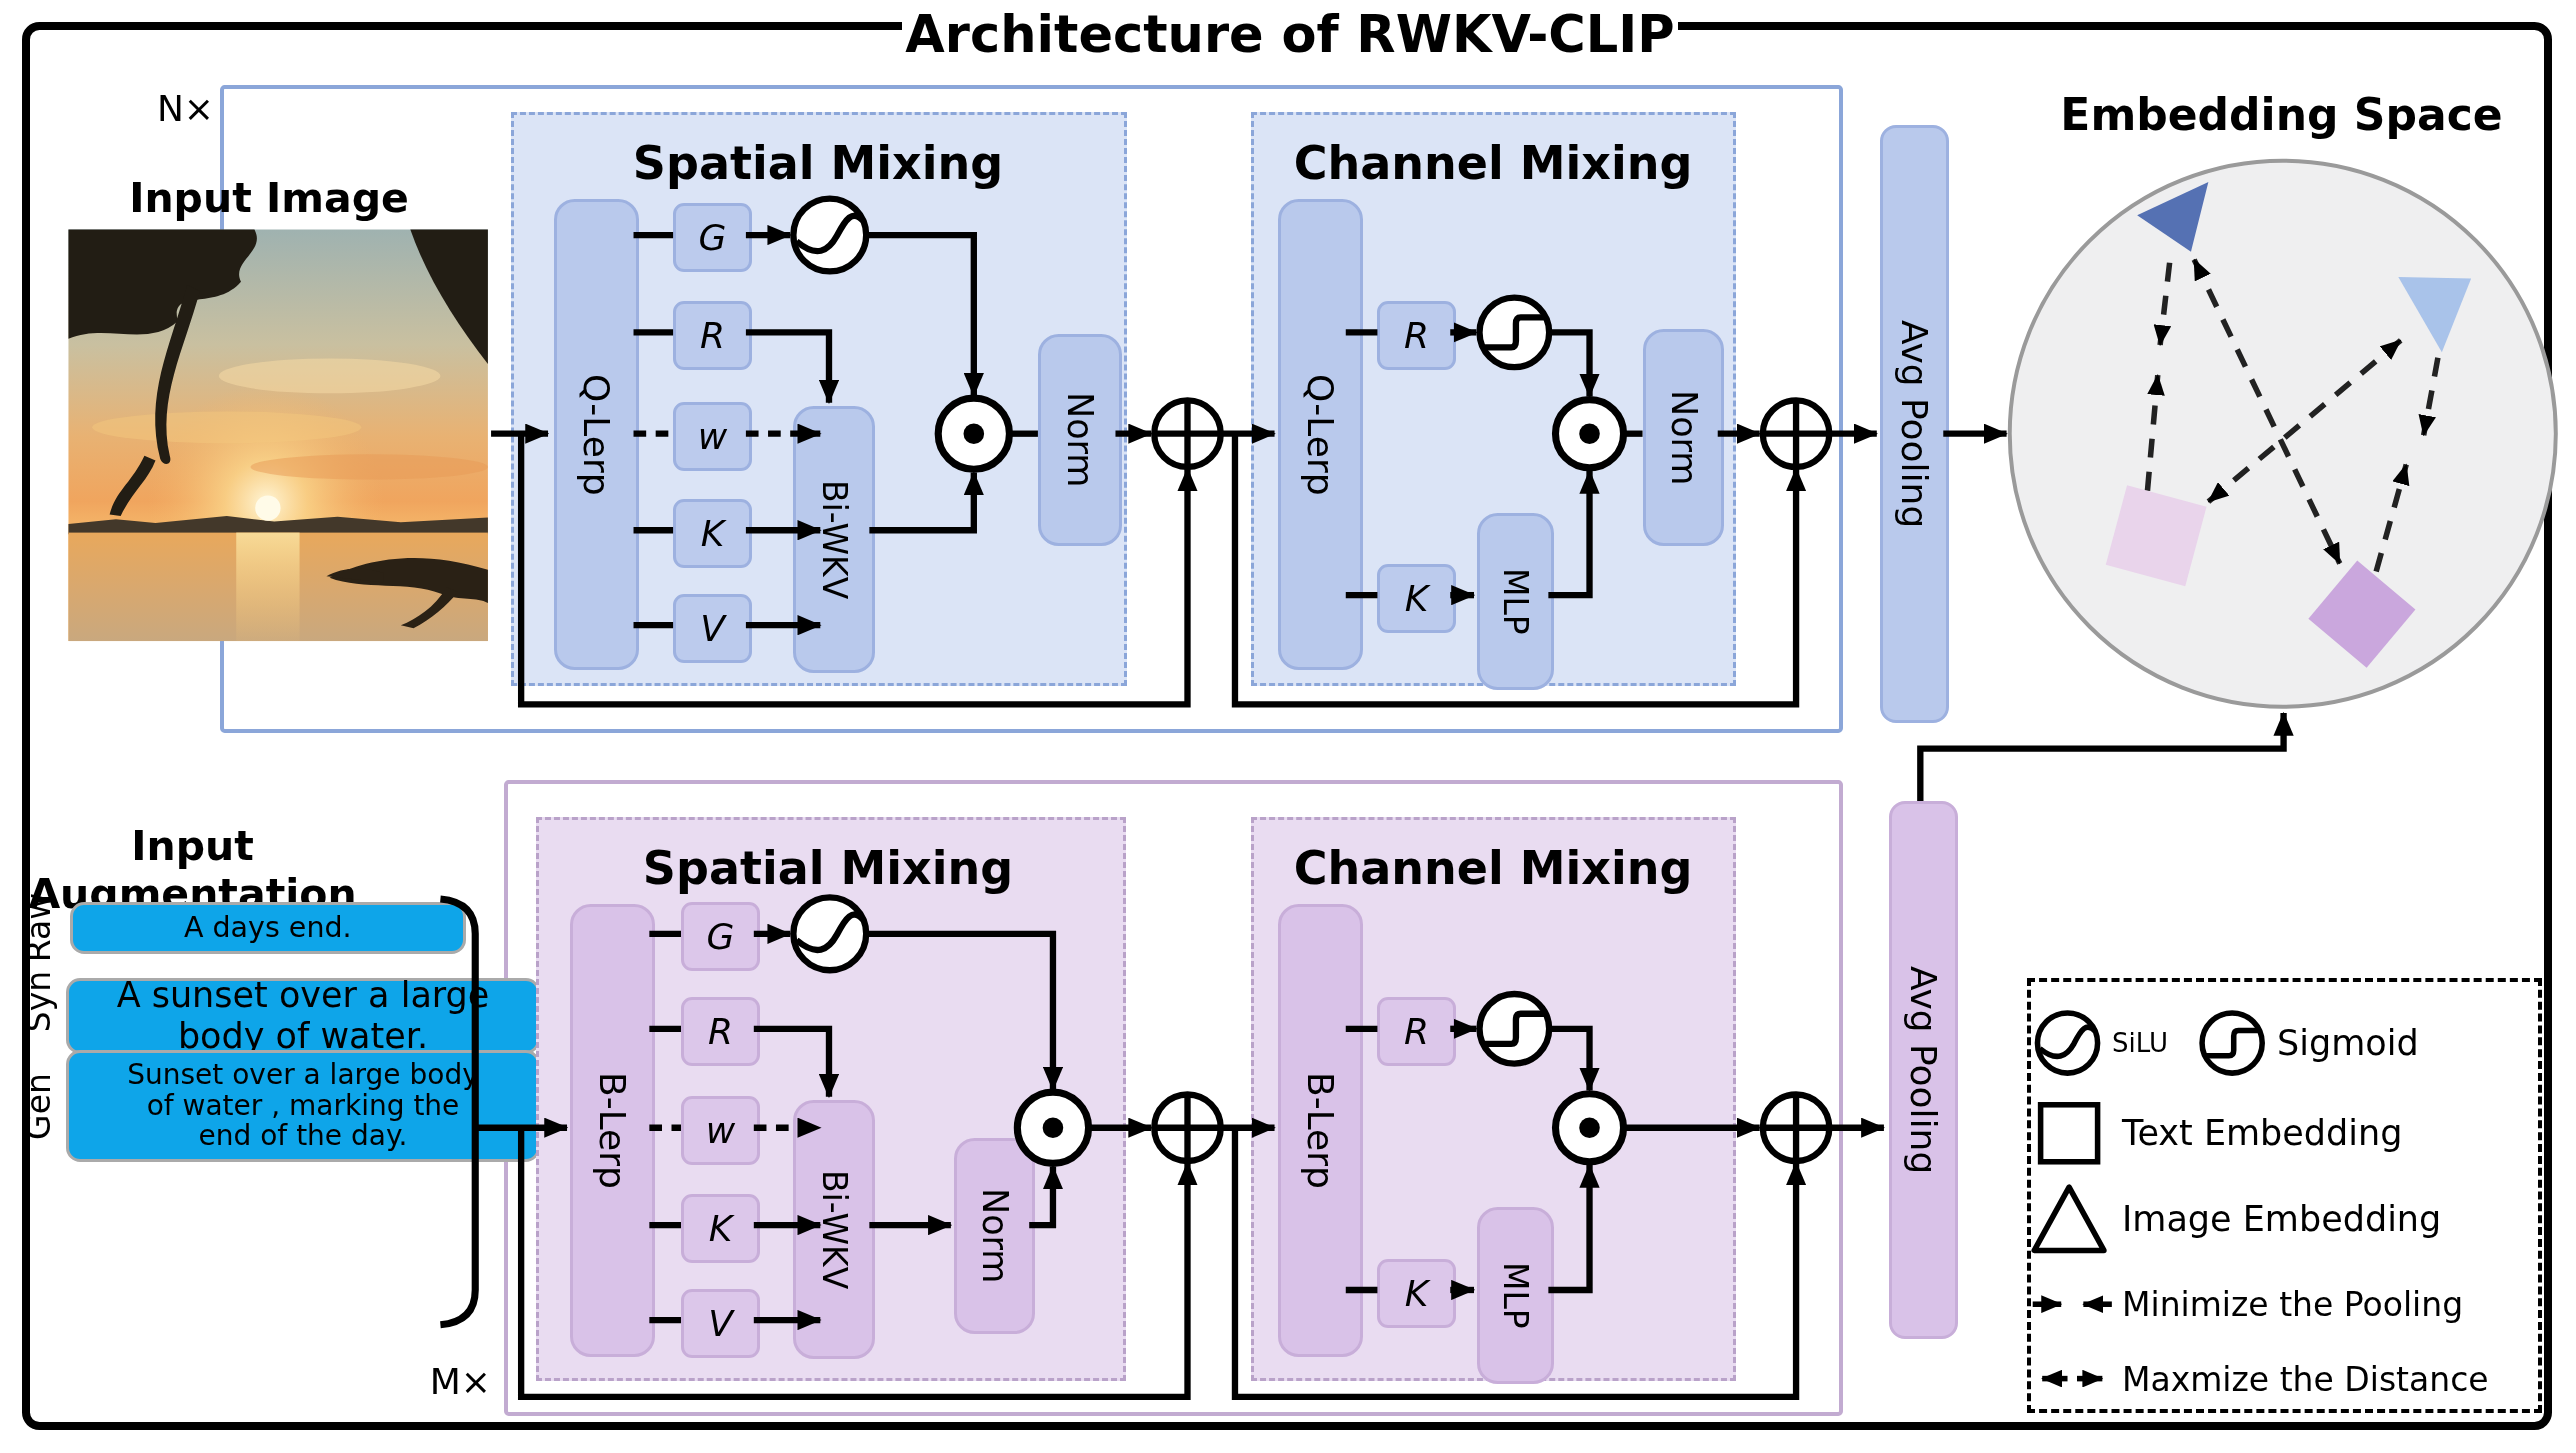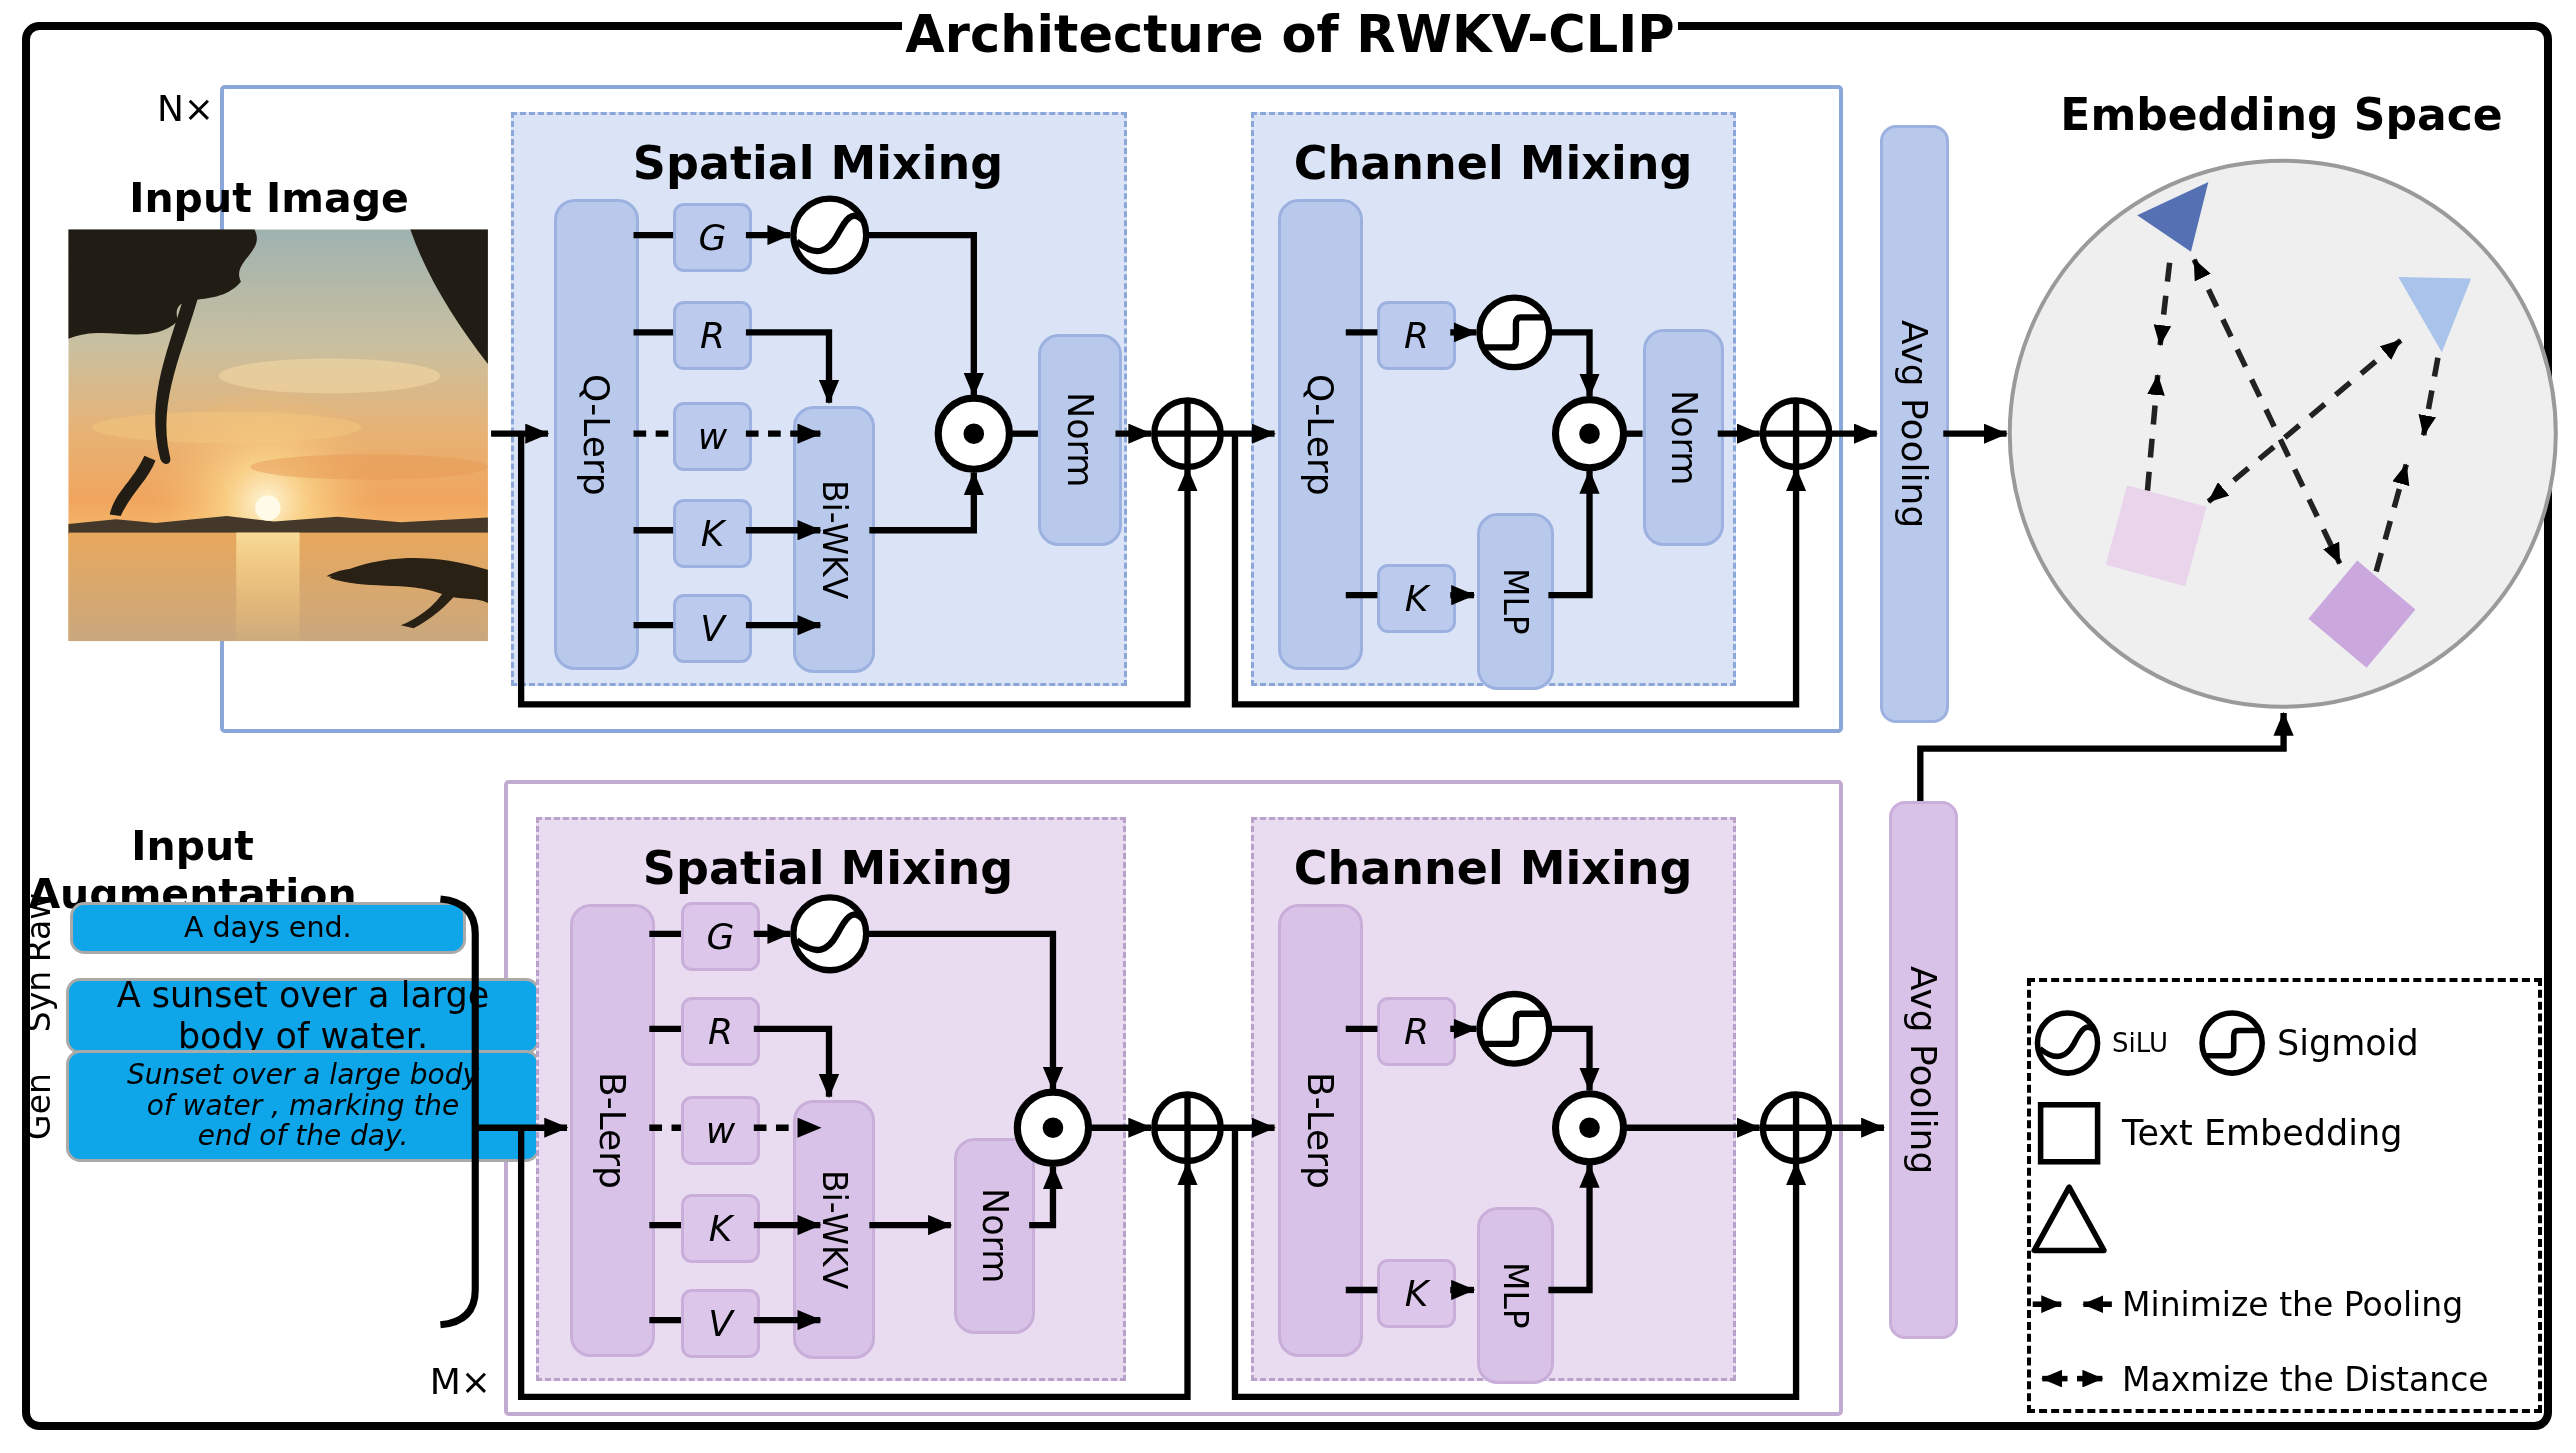--- a/index.html
+++ b/index.html
@@ -64,21 +64,21 @@
 
   <div class="abs ctr heading" style="left:30px;top:844px;width:325px;height:51px;font-size:41px;">Input Augmentation</div>
 
   <div class="abs ctr rot-ccw" style="left:0px;top:904px;width:76px;height:47px;font-size:33px;">Raw</div>
   <div class="abs txtbox ctr" style="left:70px;top:902px;width:377px;height:46px;font-size:28.5px;padding:0 6.3px;">A days end.</div>
 
   <div class="abs ctr rot-ccw" style="left:0px;top:978px;width:76px;height:47px;font-size:33px;">Syn</div>
   <div class="abs txtbox ctr" style="left:66px;top:978px;width:374px;height:70px;font-size:35px;padding:0 47px;">A sunset over a large body of water.</div>
 
   <div class="abs ctr rot-ccw" style="left:0px;top:1083px;width:76px;height:47px;font-size:33px;">Gen</div>
-  <div class="abs txtbox ctr" style="left:66px;top:1050px;width:374px;height:106px;font-size:28px;padding:0 47px;line-height:1.1;font-style:italic;">Sunset over a large body of water , marking the end of the day.</div>
+  <div class="abs txtbox ctr" style="left:66px;top:1050px;width:374px;height:106px;font-size:28px;padding:0 47px;line-height:1.1;">Sunset over a large body of water , marking the end of the day.</div>
 
   <div class="abs pur-dash" style="left:536px;top:817px;width:584px;height:558px;"></div>
   <div class="abs ctr heading" style="left:551px;top:838px;width:554px;height:59px;font-size:46px;">Spatial Mixing</div>
   <div class="abs pur-blk ctr vtxt" style="left:570px;top:904px;width:79px;height:447px;font-size:36px;">B-Lerp</div>
   <div class="abs pur-gate ctr" style="left:681px;top:902px;width:73px;height:63px;font-size:36px;">G</div>
   <div class="abs pur-gate ctr" style="left:681px;top:997px;width:73px;height:63px;font-size:36px;">R</div>
   <div class="abs pur-gate ctr" style="left:681px;top:1096px;width:73px;height:63px;font-size:36px;">w</div>
   <div class="abs pur-gate ctr" style="left:681px;top:1194px;width:73px;height:63px;font-size:36px;">K</div>
   <div class="abs pur-gate ctr" style="left:681px;top:1289px;width:73px;height:63px;font-size:36px;">V</div>
   <div class="abs pur-blk ctr vtxt" style="left:793px;top:1100px;width:76px;height:253px;font-size:33px;">Bi-WKV</div>
@@ -90,20 +90,21 @@
   <div class="abs pur-gate ctr" style="left:1377px;top:997px;width:73px;height:63px;font-size:36px;">R</div>
   <div class="abs pur-gate ctr" style="left:1377px;top:1259px;width:73px;height:63px;font-size:36px;">K</div>
   <div class="abs pur-blk ctr vtxt" style="left:1477px;top:1207px;width:71px;height:171px;font-size:33px;">MLP</div>
 
   <div class="abs pur-blk ctr vtxt" style="left:1889px;top:801px;width:63px;height:532px;font-size:36px;border-radius:16px;">Avg Pooling</div>
 
   <div class="abs legend-box" style="left:2027px;top:978px;width:507px;height:427px;"></div>
   <div class="abs ctr" style="left:2112px;top:1021px;width:127px;height:44px;font-size:26px;justify-content:flex-start;">SiLU</div>
   <div class="abs ctr" style="left:2277px;top:1021px;width:206px;height:44px;font-size:35px;justify-content:flex-start;">Sigmoid</div>
   <div class="abs ctr" style="left:2122px;top:1111px;width:380px;height:44px;font-size:35px;justify-content:flex-start;">Text Embedding</div>
+  <div class="abs ctr" style="left:2122px;top:1197px;width:380px;height:44px;font-size:35px;justify-content:flex-start;">Image Embedding</div>
   <div class="abs ctr" style="left:2122px;top:1282px;width:396px;height:44px;font-size:33px;justify-content:flex-start;">Minimize the Pooling</div>
   <div class="abs ctr" style="left:2122px;top:1357px;width:396px;height:44px;font-size:33px;justify-content:flex-start;">Maxmize the Distance</div>
 
   <svg width="2576" height="1453" viewBox="0 0 3254 1836">
     <defs>
       <marker id="ah" markerWidth="3.8" markerHeight="3.2" refX="3.6" refY="1.6" orient="auto" markerUnits="strokeWidth">
         <path d="M0,0 L3.8,1.6 L0,3.2 z" fill="#000"></path>
       </marker>
       <marker id="ahs" markerWidth="3.8" markerHeight="3.2" refX="3.6" refY="1.6" orient="auto-start-reverse" markerUnits="strokeWidth">
         <path d="M0,0 L3.8,1.6 L0,3.2 z" fill="#000"></path>

